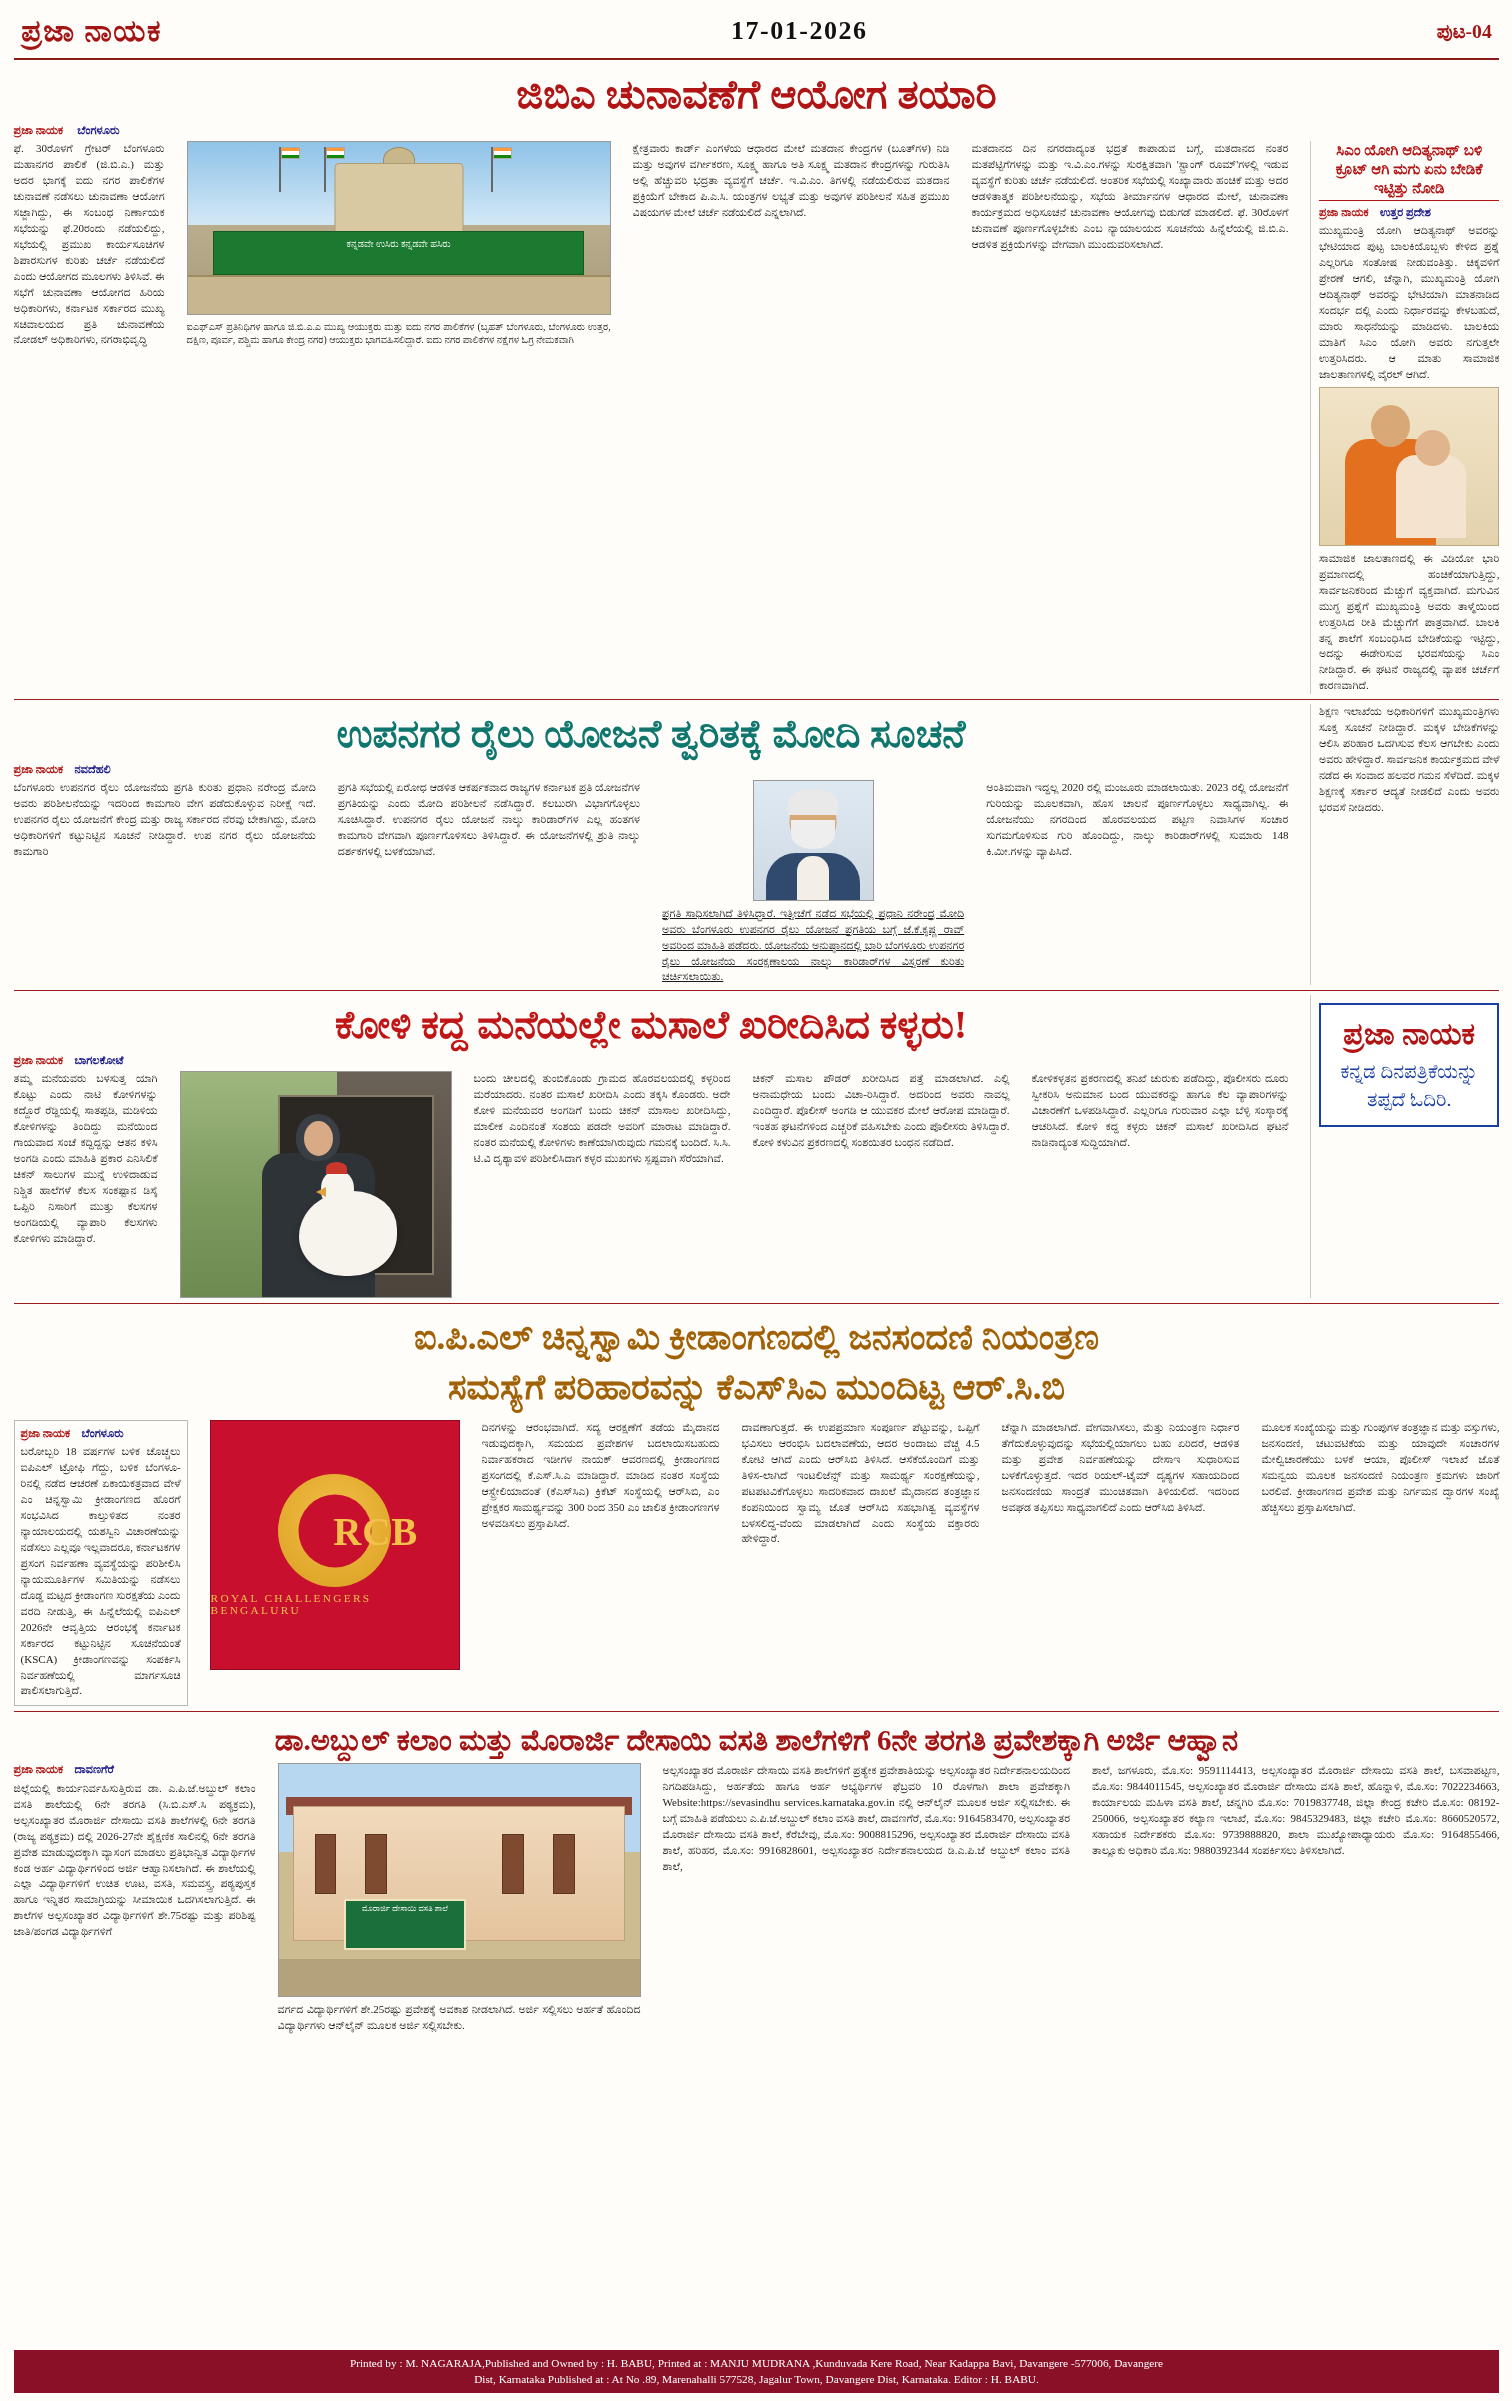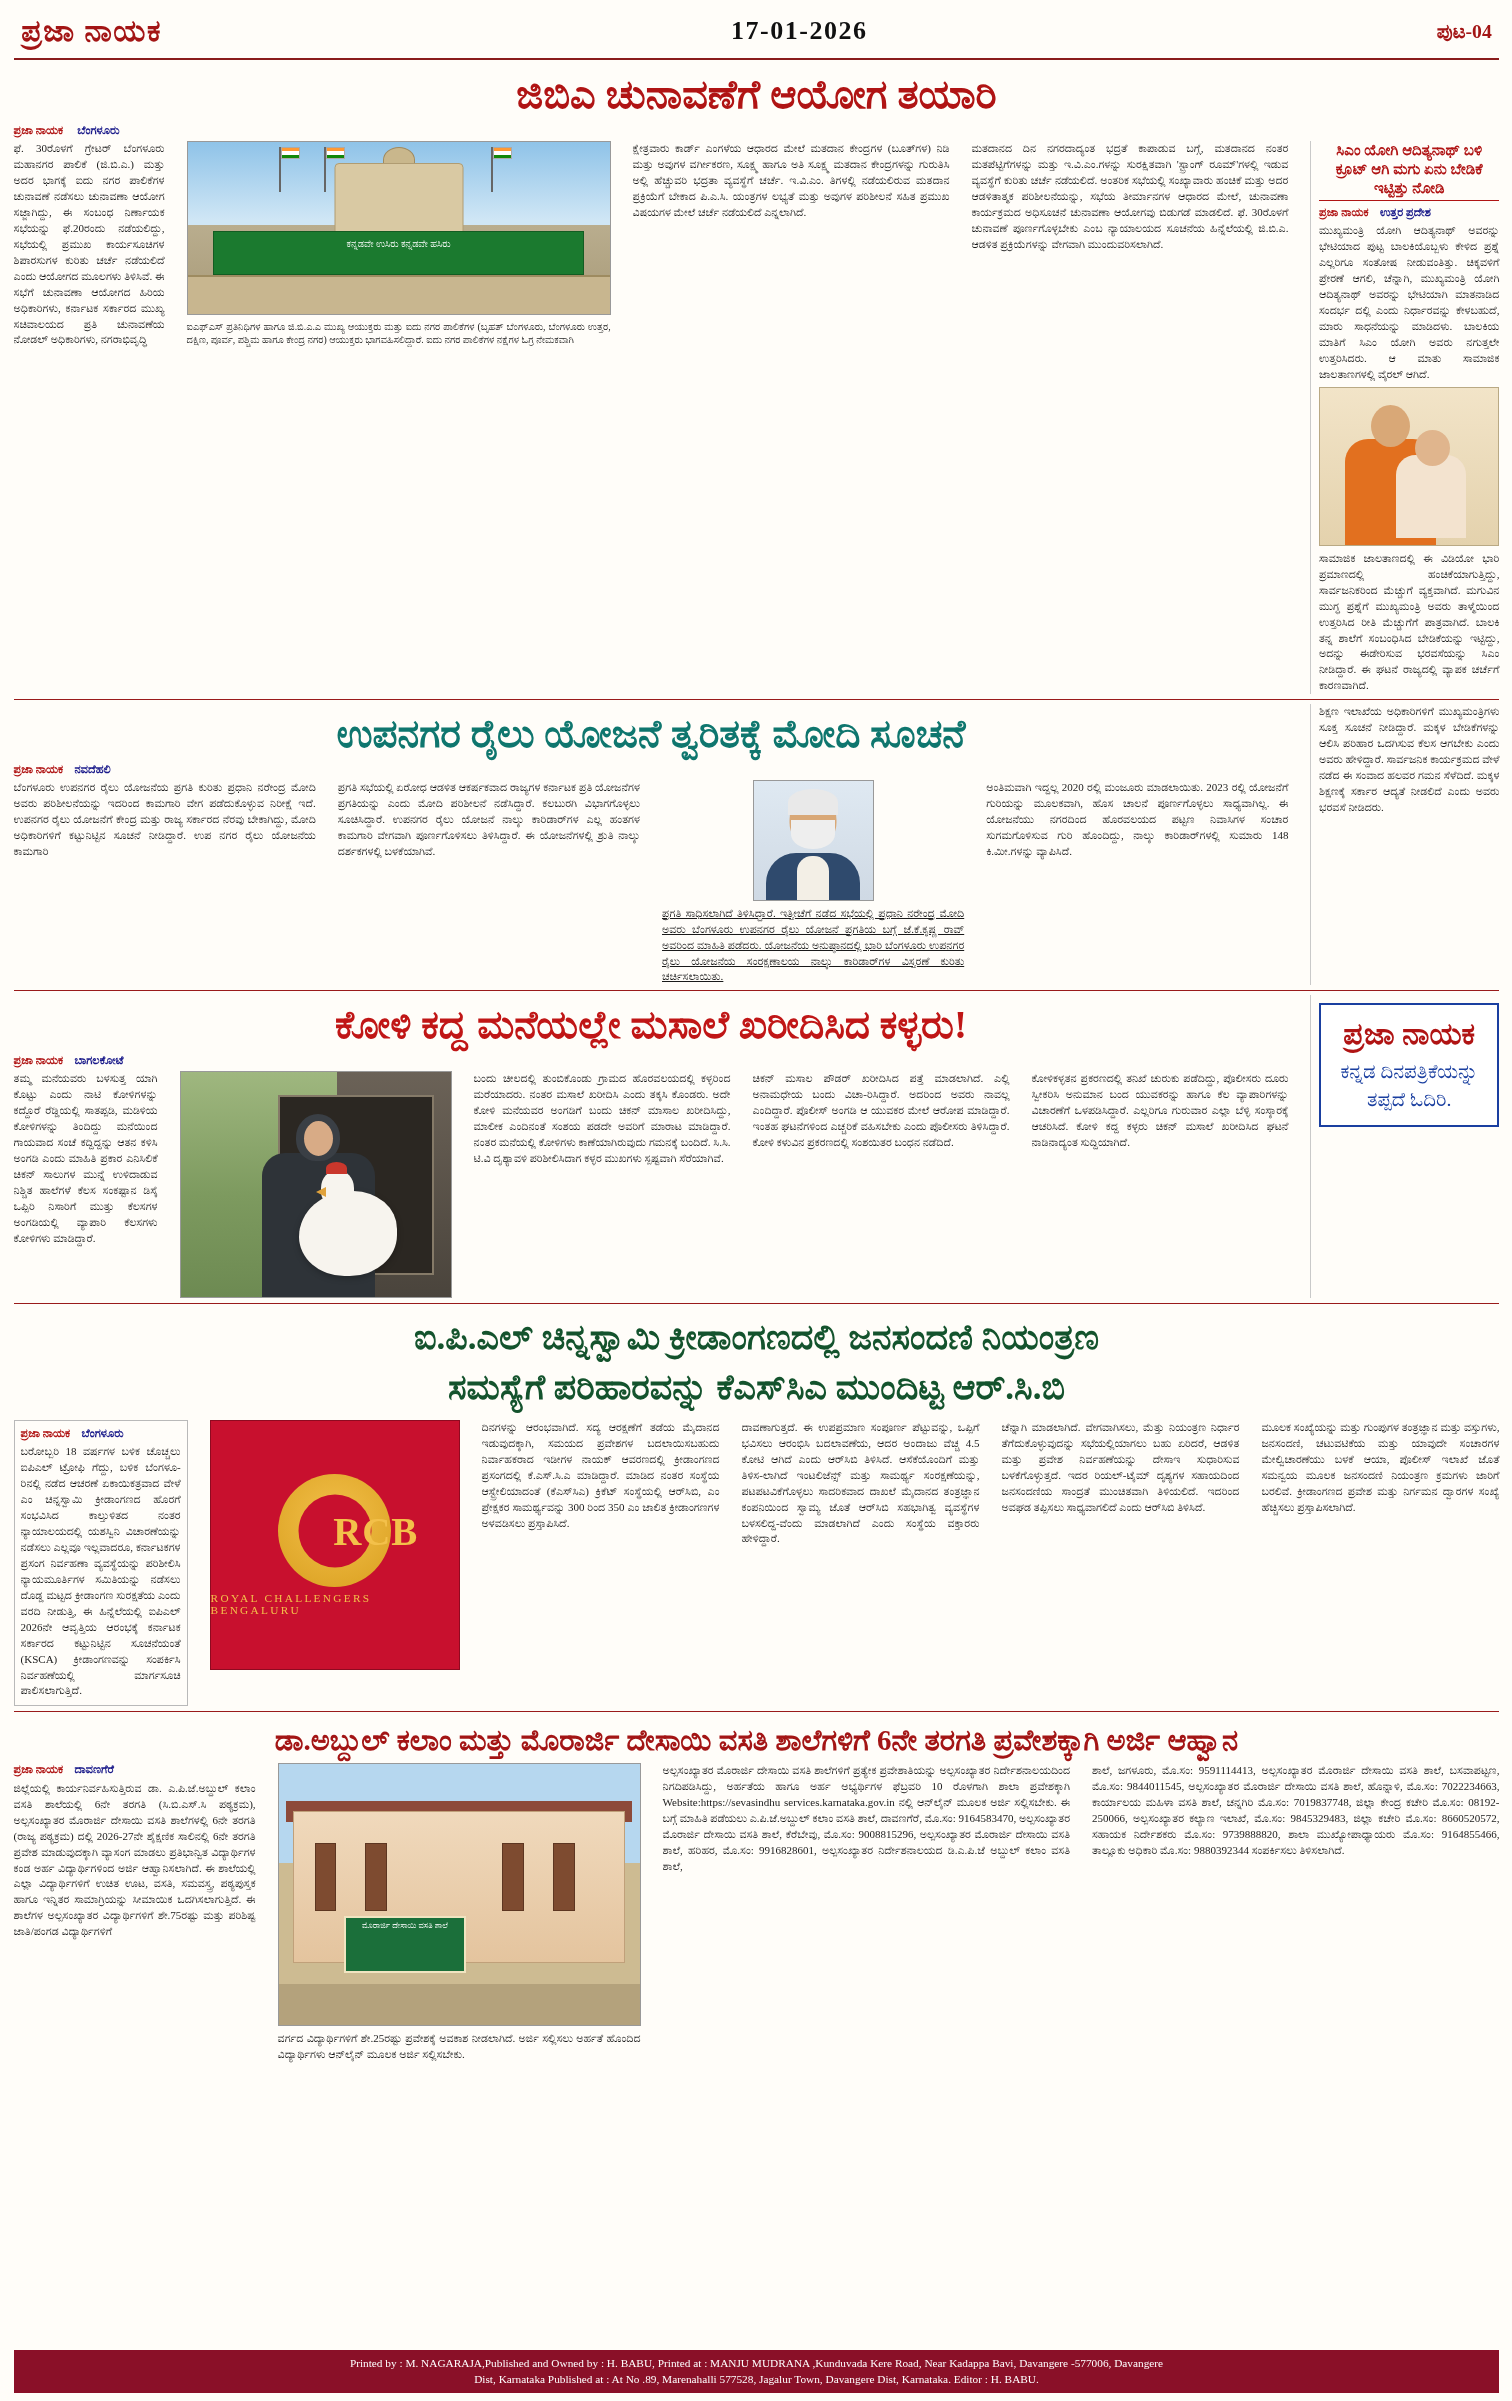--- a/index.html
+++ b/index.html
@@ -39,21 +39,21 @@
     text-align:center;
     font-family:"Liberation Serif", serif;
     font-weight:bold;
     color:#b01414;
     line-height:1.15;
     padding:7.6px 0 6px 0;
   }
   .h-main { font-size:40px; }
   .h-green { color:#0f766e; font-size:39px; }
   .h-red2 { color:#c01616; font-size:39px; }
-  .h-ipl { color:#14532d; font-size:35px; line-height:1.25; }
+  .h-ipl { color:#a16207; font-size:35px; line-height:1.25; }
   .h-school { color:#a31515; font-size:29px; }
   hr.rule { border:none; border-top:1.5px solid #9a1b1b; margin:4.5px 0 4.5px 0; }
   
   .byline {
     color:#b01414; font-size:11.3px; font-weight:bold;
     font-family:"Liberation Serif", serif; margin-bottom:4.5px;
   }
   .byline .b2 { color:#1a1a8a; }
   .cols { display:flex; gap:22px; }
   .col { flex:1; }
@@ -193,21 +193,21 @@
   .rcb-letters {
     position:absolute; left:50%; top:50%; transform:translate(-50%,-50%);
     color:#f3c04a; font-family:"Liberation Serif", serif;
     font-size:39px; font-weight:bold; letter-spacing:0.8px;margin-left:41px;
   }
   .rcb-name {
     color:#f3c04a; font-family:"Liberation Serif", serif;
     font-size:11.3px; letter-spacing:2.3px;
   }
   .photo-school {
-    height:263px;
+    height:234px;
     background:linear-gradient(#b6d7ef 0 38%, #cdbb92 38% 100%);
     position:relative;
   }
   .school-block {
     position:absolute; left:4%; right:4%; top:18%; height:58%;
     background:linear-gradient(#f0d9bc,#e4c49e);
     border:1.5px solid #c0a07a;
   }
   .school-roof {
     position:absolute; left:2%; right:2%; top:14%; height:8%;

